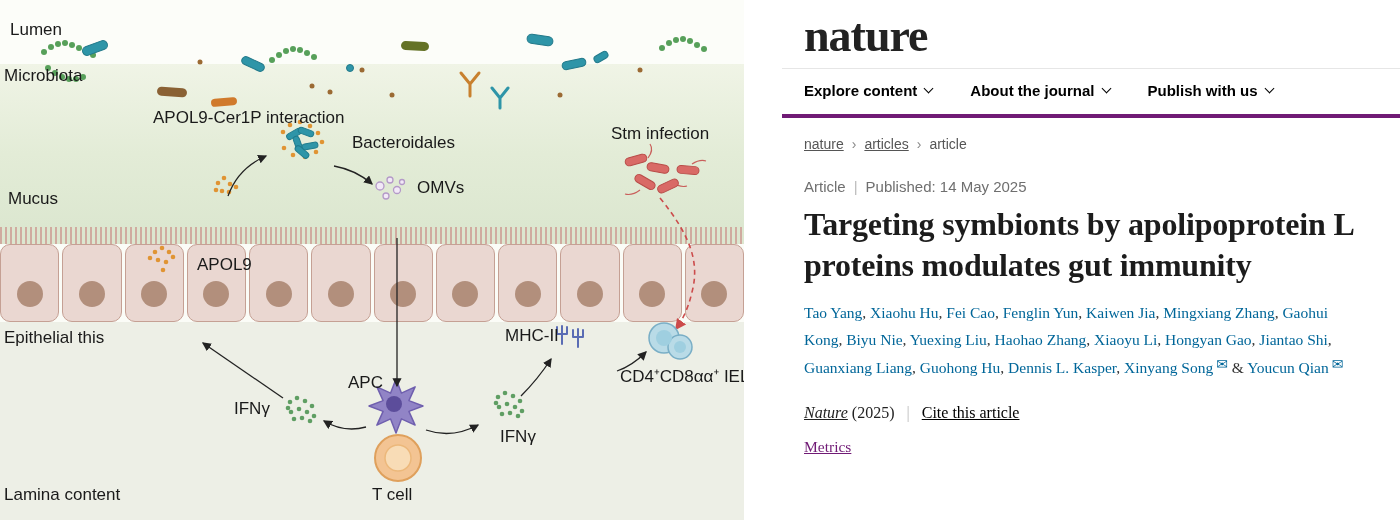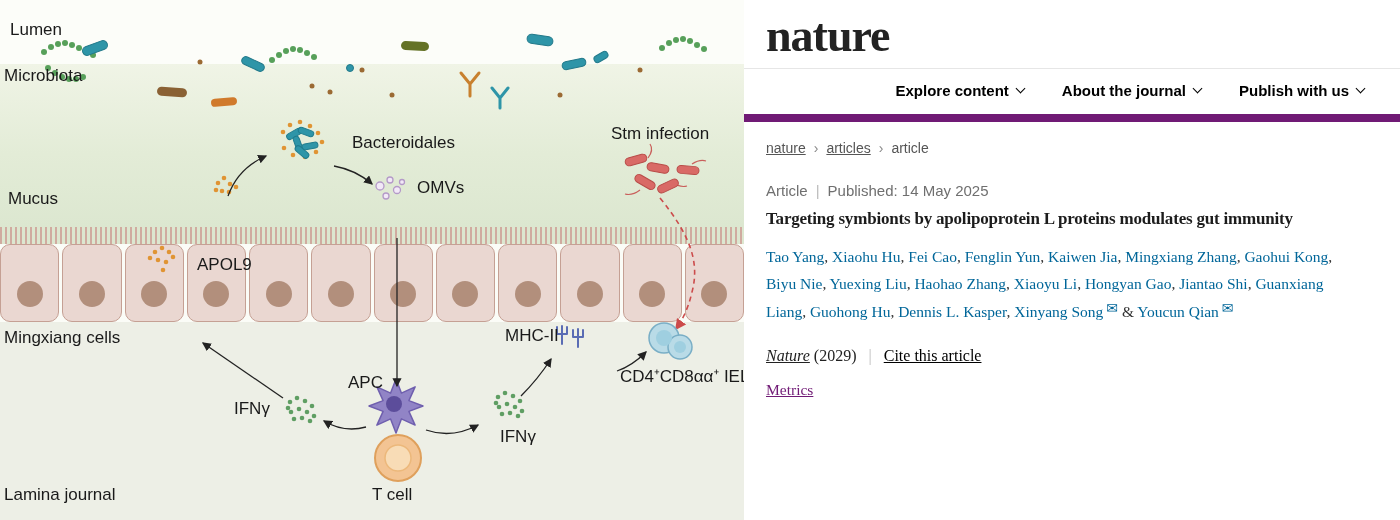--- a/index.html
+++ b/index.html
@@ -15,37 +15,37 @@
                  background-image:repeating-linear-gradient(90deg,#d0aba0 0 2px, rgba(0,0,0,0) 2px 5px); }
   .band-lamina { top:322px; bottom:0; background:#edefe6; }
   .cells-row { position:absolute; top:244px; left:0; right:0; height:78px; display:flex; gap:3px; }
   .cell { flex:1; background:#ead7d1; border:1.5px solid #c5a094; border-radius:10px; position:relative; }
   .nucleus { position:absolute; left:50%; top:36px; transform:translateX(-50%);
              width:26px; height:26px; border-radius:50%; background:#b28f7c; }
   .fig-art { position:absolute; inset:0; z-index:4; pointer-events:none; }
   .fig-label { position:absolute; z-index:5; font-size:17px; color:#1a1a1a; white-space:nowrap; }
 
   
-  .page { flex:1; background:#fff; color:#222; }
+  .page { flex:1; background:#fff; color:#222;padding-left:38px; }
   .pad { padding-left:22px; padding-right:36px; }
   .serif { font-family:"Liberation Serif", serif; }
   .site-header { padding-top:12px; border-bottom:1px solid #e6e6e6; }
   .logo { font-size:46px; font-weight:700; letter-spacing:-1px; line-height:1.05; padding-bottom:8px; cursor:pointer; }
-  .site-nav { display:flex; gap:38px; align-items:center; padding-top:13px; padding-bottom:15px; border-bottom:8px solid #701a75;justify-content:flex-end; }
+  .site-nav { display:flex; gap:38px; align-items:center; padding-top:13px; padding-bottom:15px; border-bottom:4px solid #701a75; }
   .nav-item { font-size:15px; font-weight:700; color:#000; background:none; border:none;
               font-family:"Liberation Sans", sans-serif; cursor:pointer; display:flex; align-items:center; }
   .chev { display:inline-block; width:7px; height:7px; border-right:1.8px solid #000; border-bottom:1.8px solid #000;
           transform:rotate(45deg); margin-left:8px; margin-top:-4px; }
   .breadcrumb { margin-top:18px; font-size:14px; color:#555; }
   .breadcrumb a { color:#555; text-decoration:underline; cursor:pointer; }
   .breadcrumb .current { color:#555; text-decoration:none; }
   .sep { color:#888; margin:0 8px; }
   .meta-row { margin-top:26px; font-size:15px; color:#6f6f6f; }
   .pipe { color:#bbb; margin:0 8px; }
-  .title { margin-top:9px; font-size:17px; font-weight:700; line-height:1.28; color:#1c1c1c; max-width:600px; letter-spacing:-0.2px; }
+  .title { margin-top:9px; font-size:32px; font-weight:700; line-height:1.28; color:#1c1c1c; max-width:600px; letter-spacing:-0.2px; }
   .authors { margin-top:13px; font-size:15.5px; line-height:1.75; color:#333; max-width:618px; }
   .author-link { color:var(--link-blue,#006699); text-decoration:none; cursor:pointer; }
   .email-icon { color:var(--link-blue,#006699); font-size:14px; vertical-align:4px; margin-left:3px; cursor:pointer; }
   .cite-row { margin-top:22px; font-size:16px; color:#222; }
   .journal-link { font-style:italic; color:#222; text-decoration:underline; cursor:pointer; }
   .cite-link { color:#000000; text-decoration:underline; cursor:pointer; }
   .metrics-row { margin-top:16px; }
   .metrics-link { font-size:15.5px; color:#701a75; text-decoration:underline; cursor:pointer; font-family:"Liberation Serif", serif; }
 </style>
 </head>
@@ -284,33 +284,34 @@
         <path d="M366,427 Q344,433 324,421" marker-end="url(#arw)"></path>
         <path d="M283,398 L203,343" marker-end="url(#arw)"></path>
         <path d="M426,430 Q452,439 478,425" marker-end="url(#arw)"></path>
         <path d="M521,396 Q538,379 551,359" marker-end="url(#arw)"></path>
         <path d="M617,371 Q632,366 646,352" marker-end="url(#arw)"></path>
       </g>
     </svg>
 
     <span class="fig-label" style="left:10px; top:20px;">Lumen</span>
     <span class="fig-label" style="left:4px;  top:66px;">Microbiota</span>
+    <span class="fig-label" style="left:153px;top:108px;">APOL9-Cer1P interaction</span>
     <span class="fig-label" style="left:352px;top:133px;">Bacteroidales</span>
     <span class="fig-label" style="left:611px;top:124px;">Stm infection</span>
     <span class="fig-label" style="left:8px;  top:189px;">Mucus</span>
     <span class="fig-label" style="left:417px;top:178px;">OMVs</span>
     <span class="fig-label" style="left:197px;top:255px;">APOL9</span>
-    <span class="fig-label" style="left:4px;  top:328px;">Mingxiang cells</span>
+    <span class="fig-label" style="left:4px;  top:328px;">Epithelial this</span>
     <span class="fig-label" style="left:505px;top:326px;">MHC-II</span>
     <span class="fig-label" style="left:620px;top:364px;">CD4⁺CD8αα⁺ IEL</span>
     <span class="fig-label" style="left:234px;top:399px;">IFNγ</span>
     <span class="fig-label" style="left:348px;top:373px;">APC</span>
     <span class="fig-label" style="left:500px;top:427px;">IFNγ</span>
     <span class="fig-label" style="left:372px;top:485px;">T cell</span>
-    <span class="fig-label" style="left:4px;  top:485px;">Lamina journal</span>
+    <span class="fig-label" style="left:4px;  top:485px;">Lamina content</span>
   </div>
 
   <div class="page">
     <header class="site-header">
       <div class="pad">
         <div class="logo serif">nature</div>
       </div>
     </header>
 
     <nav class="site-nav pad">
@@ -326,21 +327,21 @@
         <span>Article</span><span class="pipe">|</span><span>Published:</span>
         <span>14 May 2025</span>
       </div>
 
       <h1 class="title serif">Targeting symbionts by apolipoprotein L proteins modulates gut immunity</h1>
 
       <p class="authors serif"><a class="author-link">Tao Yang</a>, <a class="author-link">Xiaohu Hu</a>, <a class="author-link">Fei Cao</a>, <a class="author-link">Fenglin Yun</a>, <a class="author-link">Kaiwen Jia</a>, <a class="author-link">Mingxiang Zhang</a>, <a class="author-link">Gaohui Kong</a>, <a class="author-link">Biyu Nie</a>, <a class="author-link">Yuexing Liu</a>, <a class="author-link">Haohao Zhang</a>, <a class="author-link">Xiaoyu Li</a>, <a class="author-link">Hongyan Gao</a>, <a class="author-link">Jiantao Shi</a>, <a class="author-link">Guanxiang Liang</a>, <a class="author-link">Guohong Hu</a>, <a class="author-link">Dennis L. Kasper</a>, <a class="author-link">Xinyang Song</a><span class="email-icon">✉</span> &amp; <a class="author-link">Youcun Qian</a><span class="email-icon">✉</span></p>
 
       <p class="cite-row serif">
         <a class="journal-link">Nature</a>
-        <span>(2029)</span>
+        <span>(2025)</span>
         <span class="pipe">|</span>
         <a class="cite-link">Cite this article</a>
       </p>
 
       <p class="metrics-row">
         <a class="metrics-link">Metrics</a>
       </p>
     </div>
   </div>
 </div>

